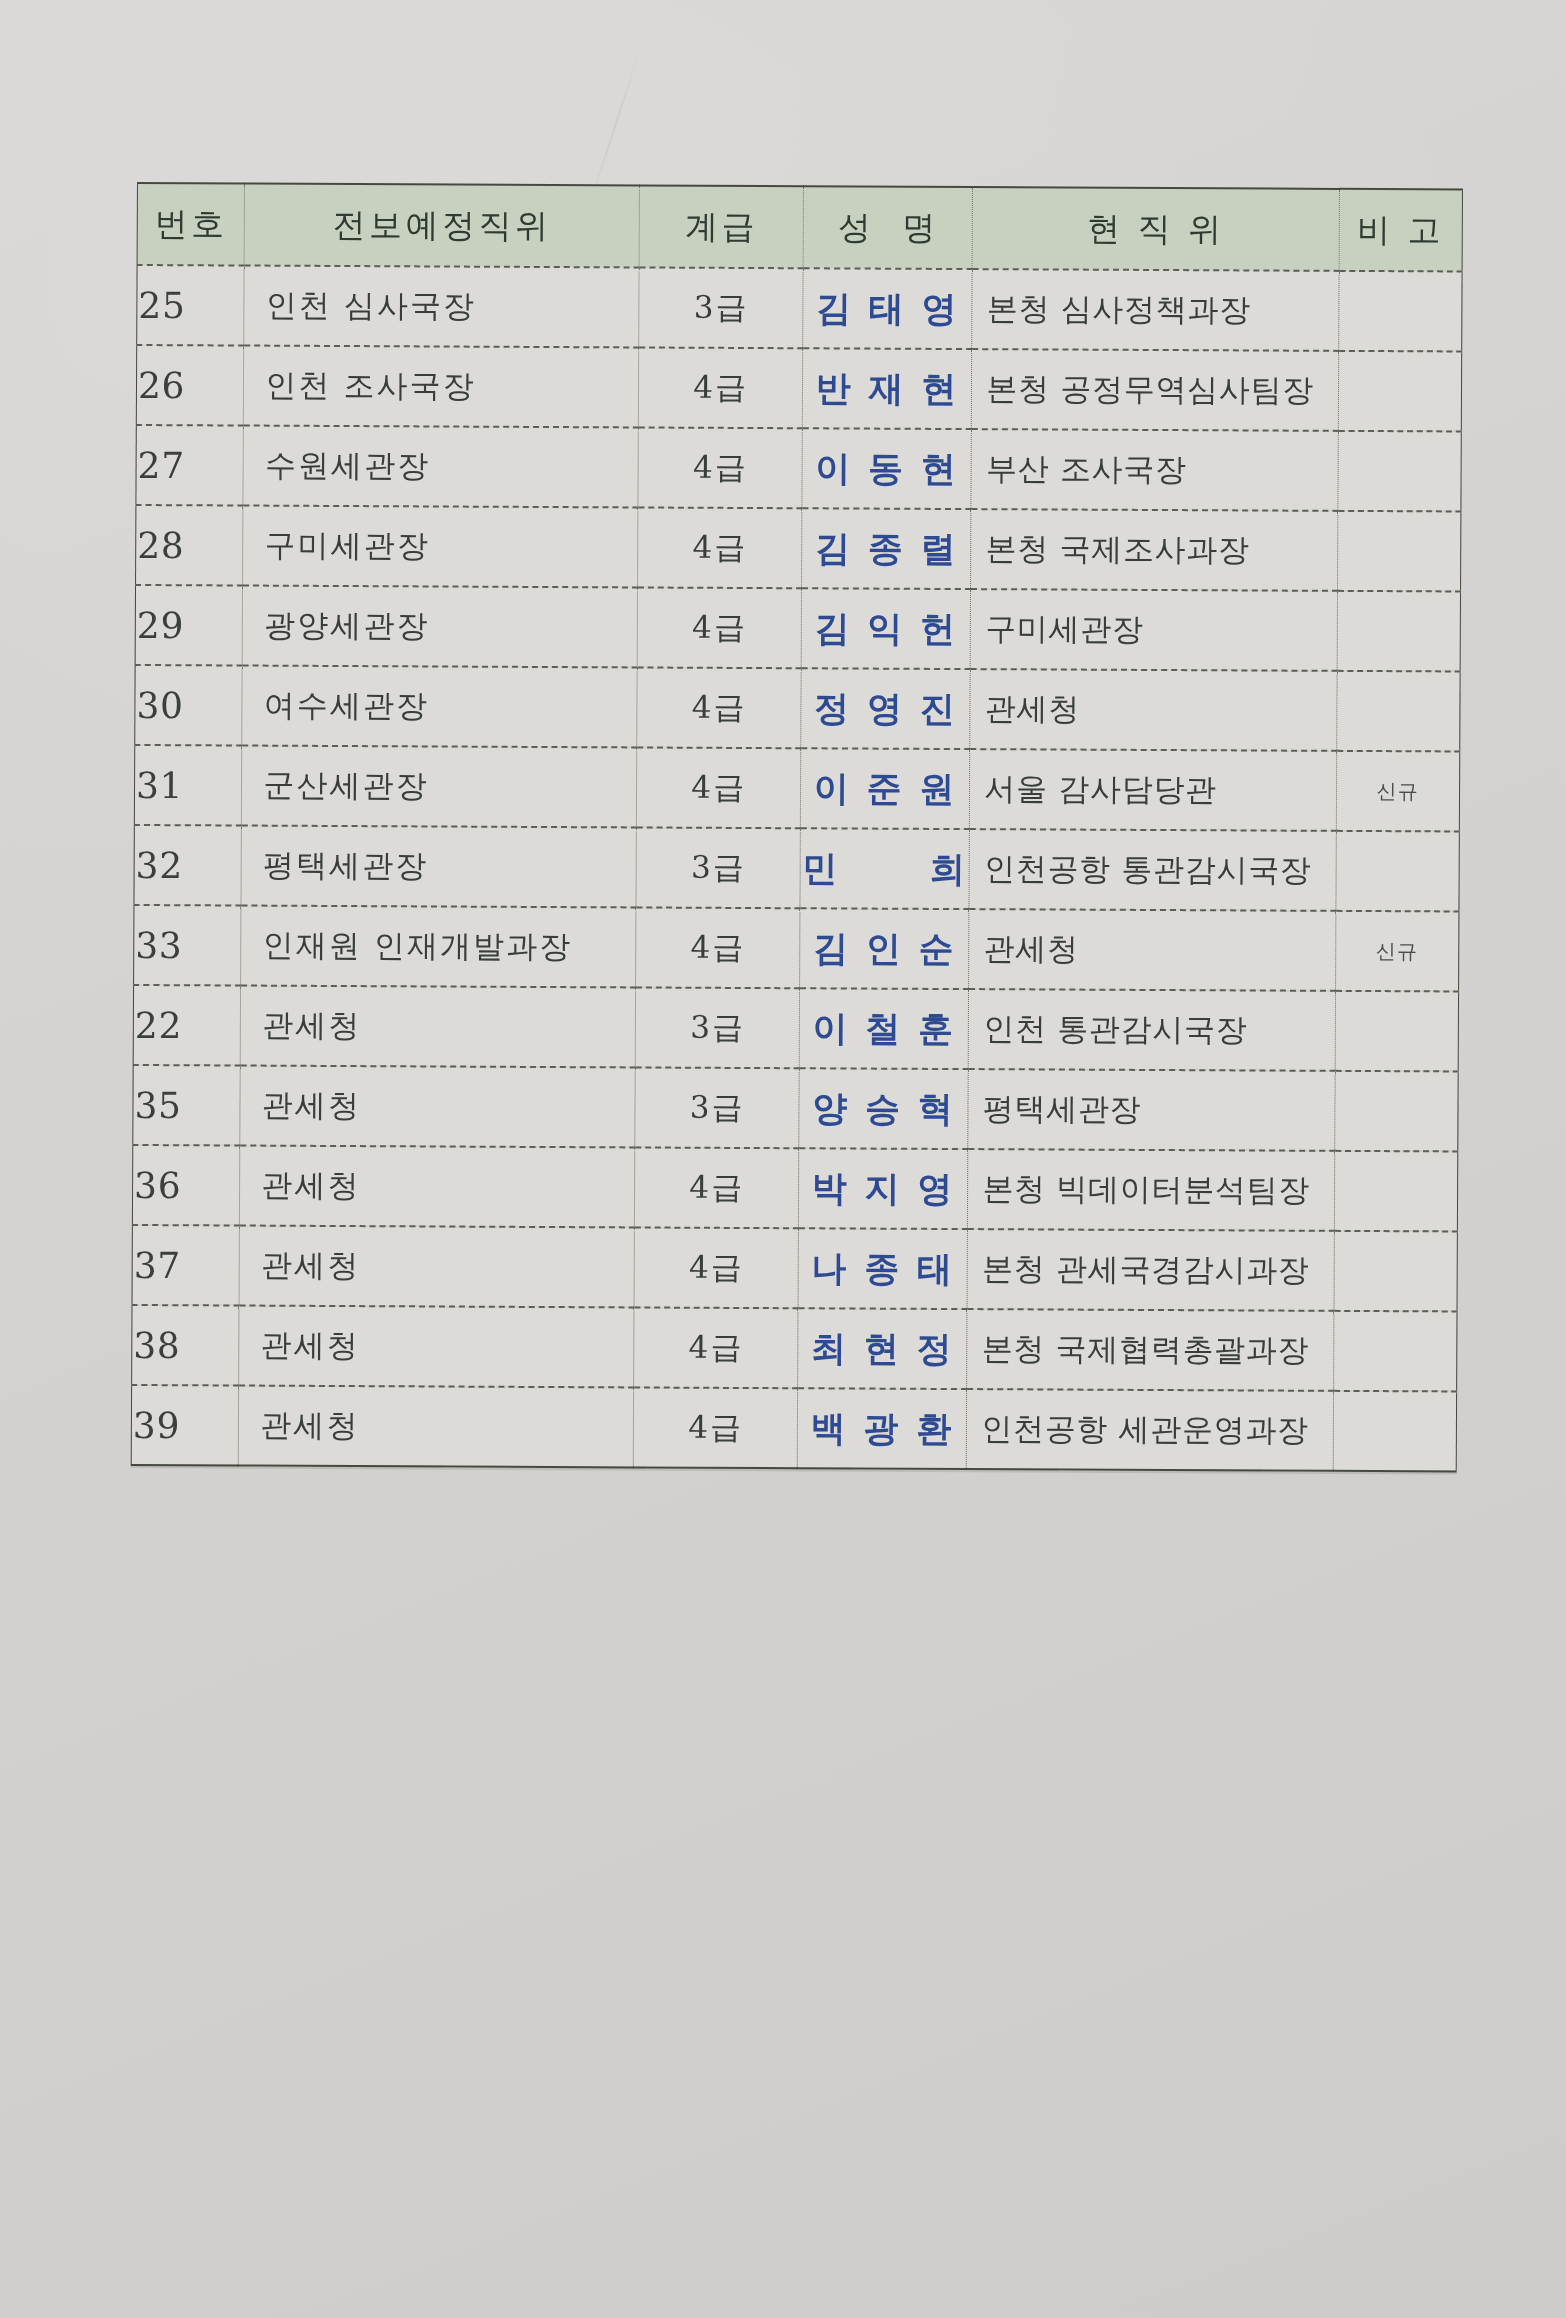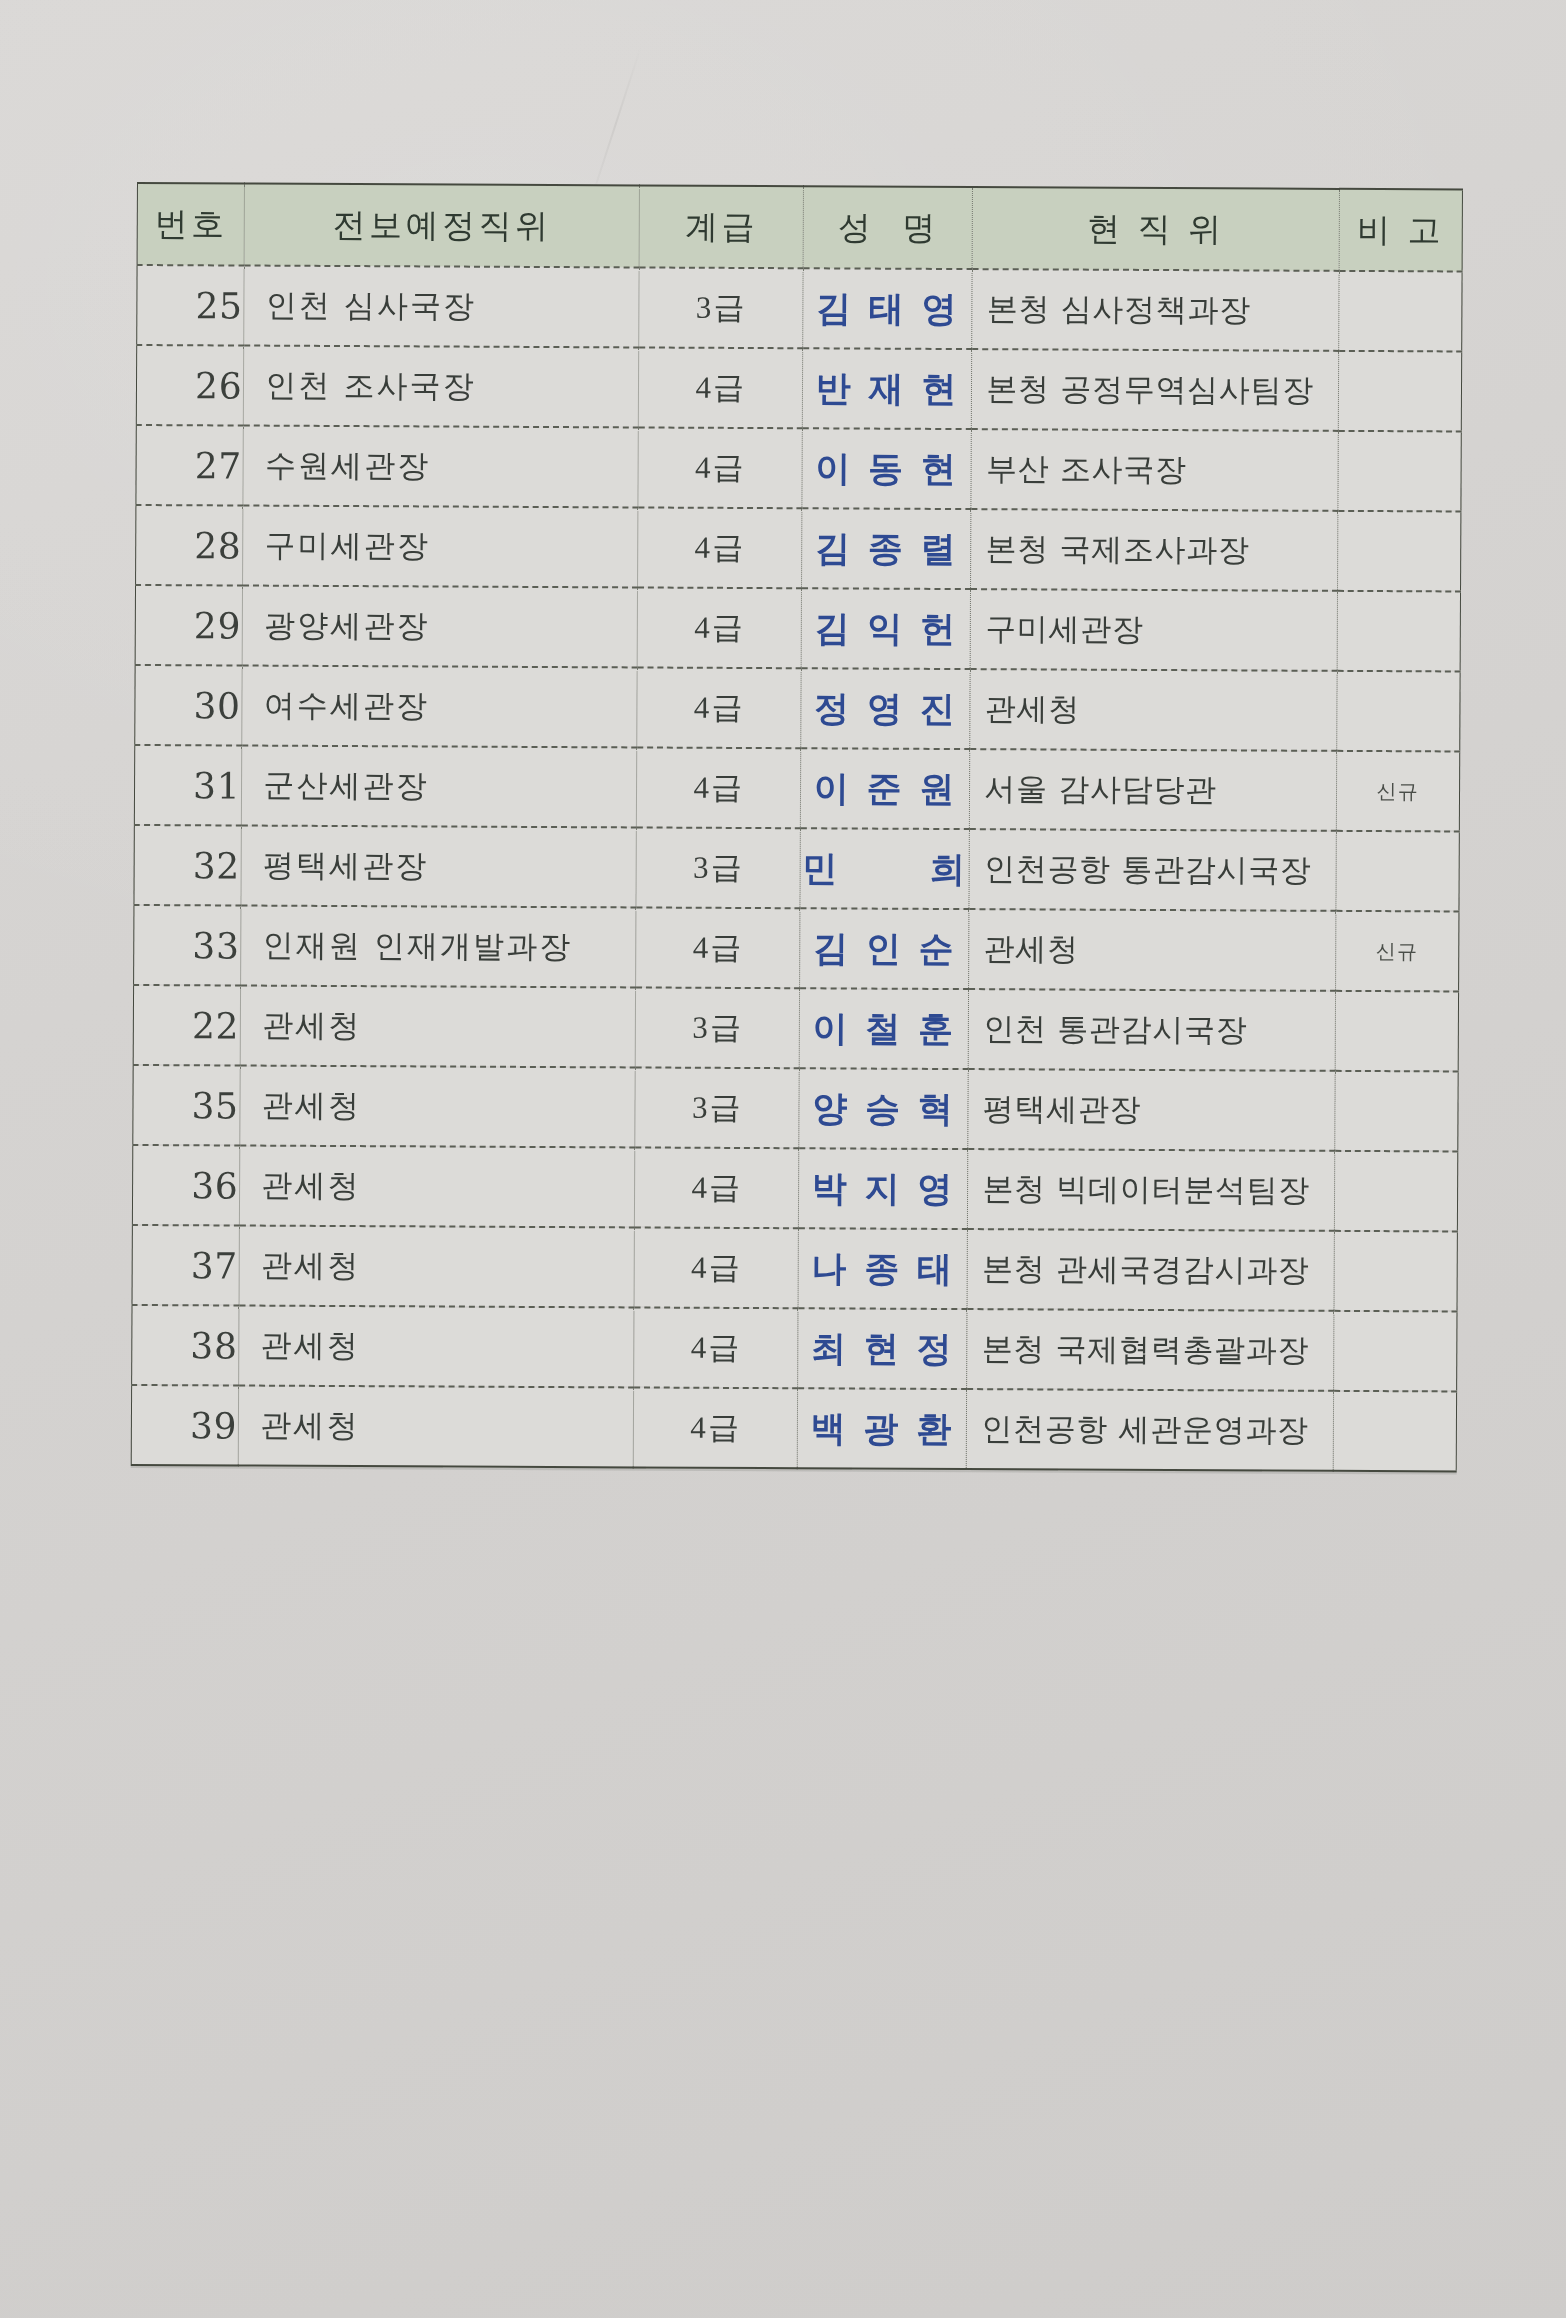--- a/index.html
+++ b/index.html
@@ -64,23 +64,23 @@
     color: var(--body-text);
     letter-spacing: 2.1px;
     border-top: 2.1px dashed var(--line-dash);
     white-space: pre;
     overflow: hidden;
   }
   tbody tr:first-child td { border-top: none; }
   
   th + th, td + td { border-left: 1.4px dotted var(--line-vdash); }
 
-  .col-no       { text-align: right; font-size: 36px; color: #3c403c; letter-spacing: 0.7px; }
+  .col-no       { text-align: left; font-size: 36px; color: #3c403c; letter-spacing: 0.7px; }
   .col-newpos   { text-align: left; padding-left: 21px; }
-  .col-grade    { text-align: center; font-family: Liberation Serif, serif; }
+  .col-grade    { text-align: center; }
   .col-name     { text-align: center; font-weight: bold; font-size: 35px;
                   color: var(--name-color); letter-spacing: 2.8px; }
   .col-curpos   { text-align: left; padding-left: 14px; letter-spacing: 0.7px; }
   .col-note     { text-align: center; font-size: 20px; letter-spacing: 1.4px; color: #4a4e49; }
 </style>
 </head>
 <body>
 
 <div class="paper">
   <div class="crease"></div>

